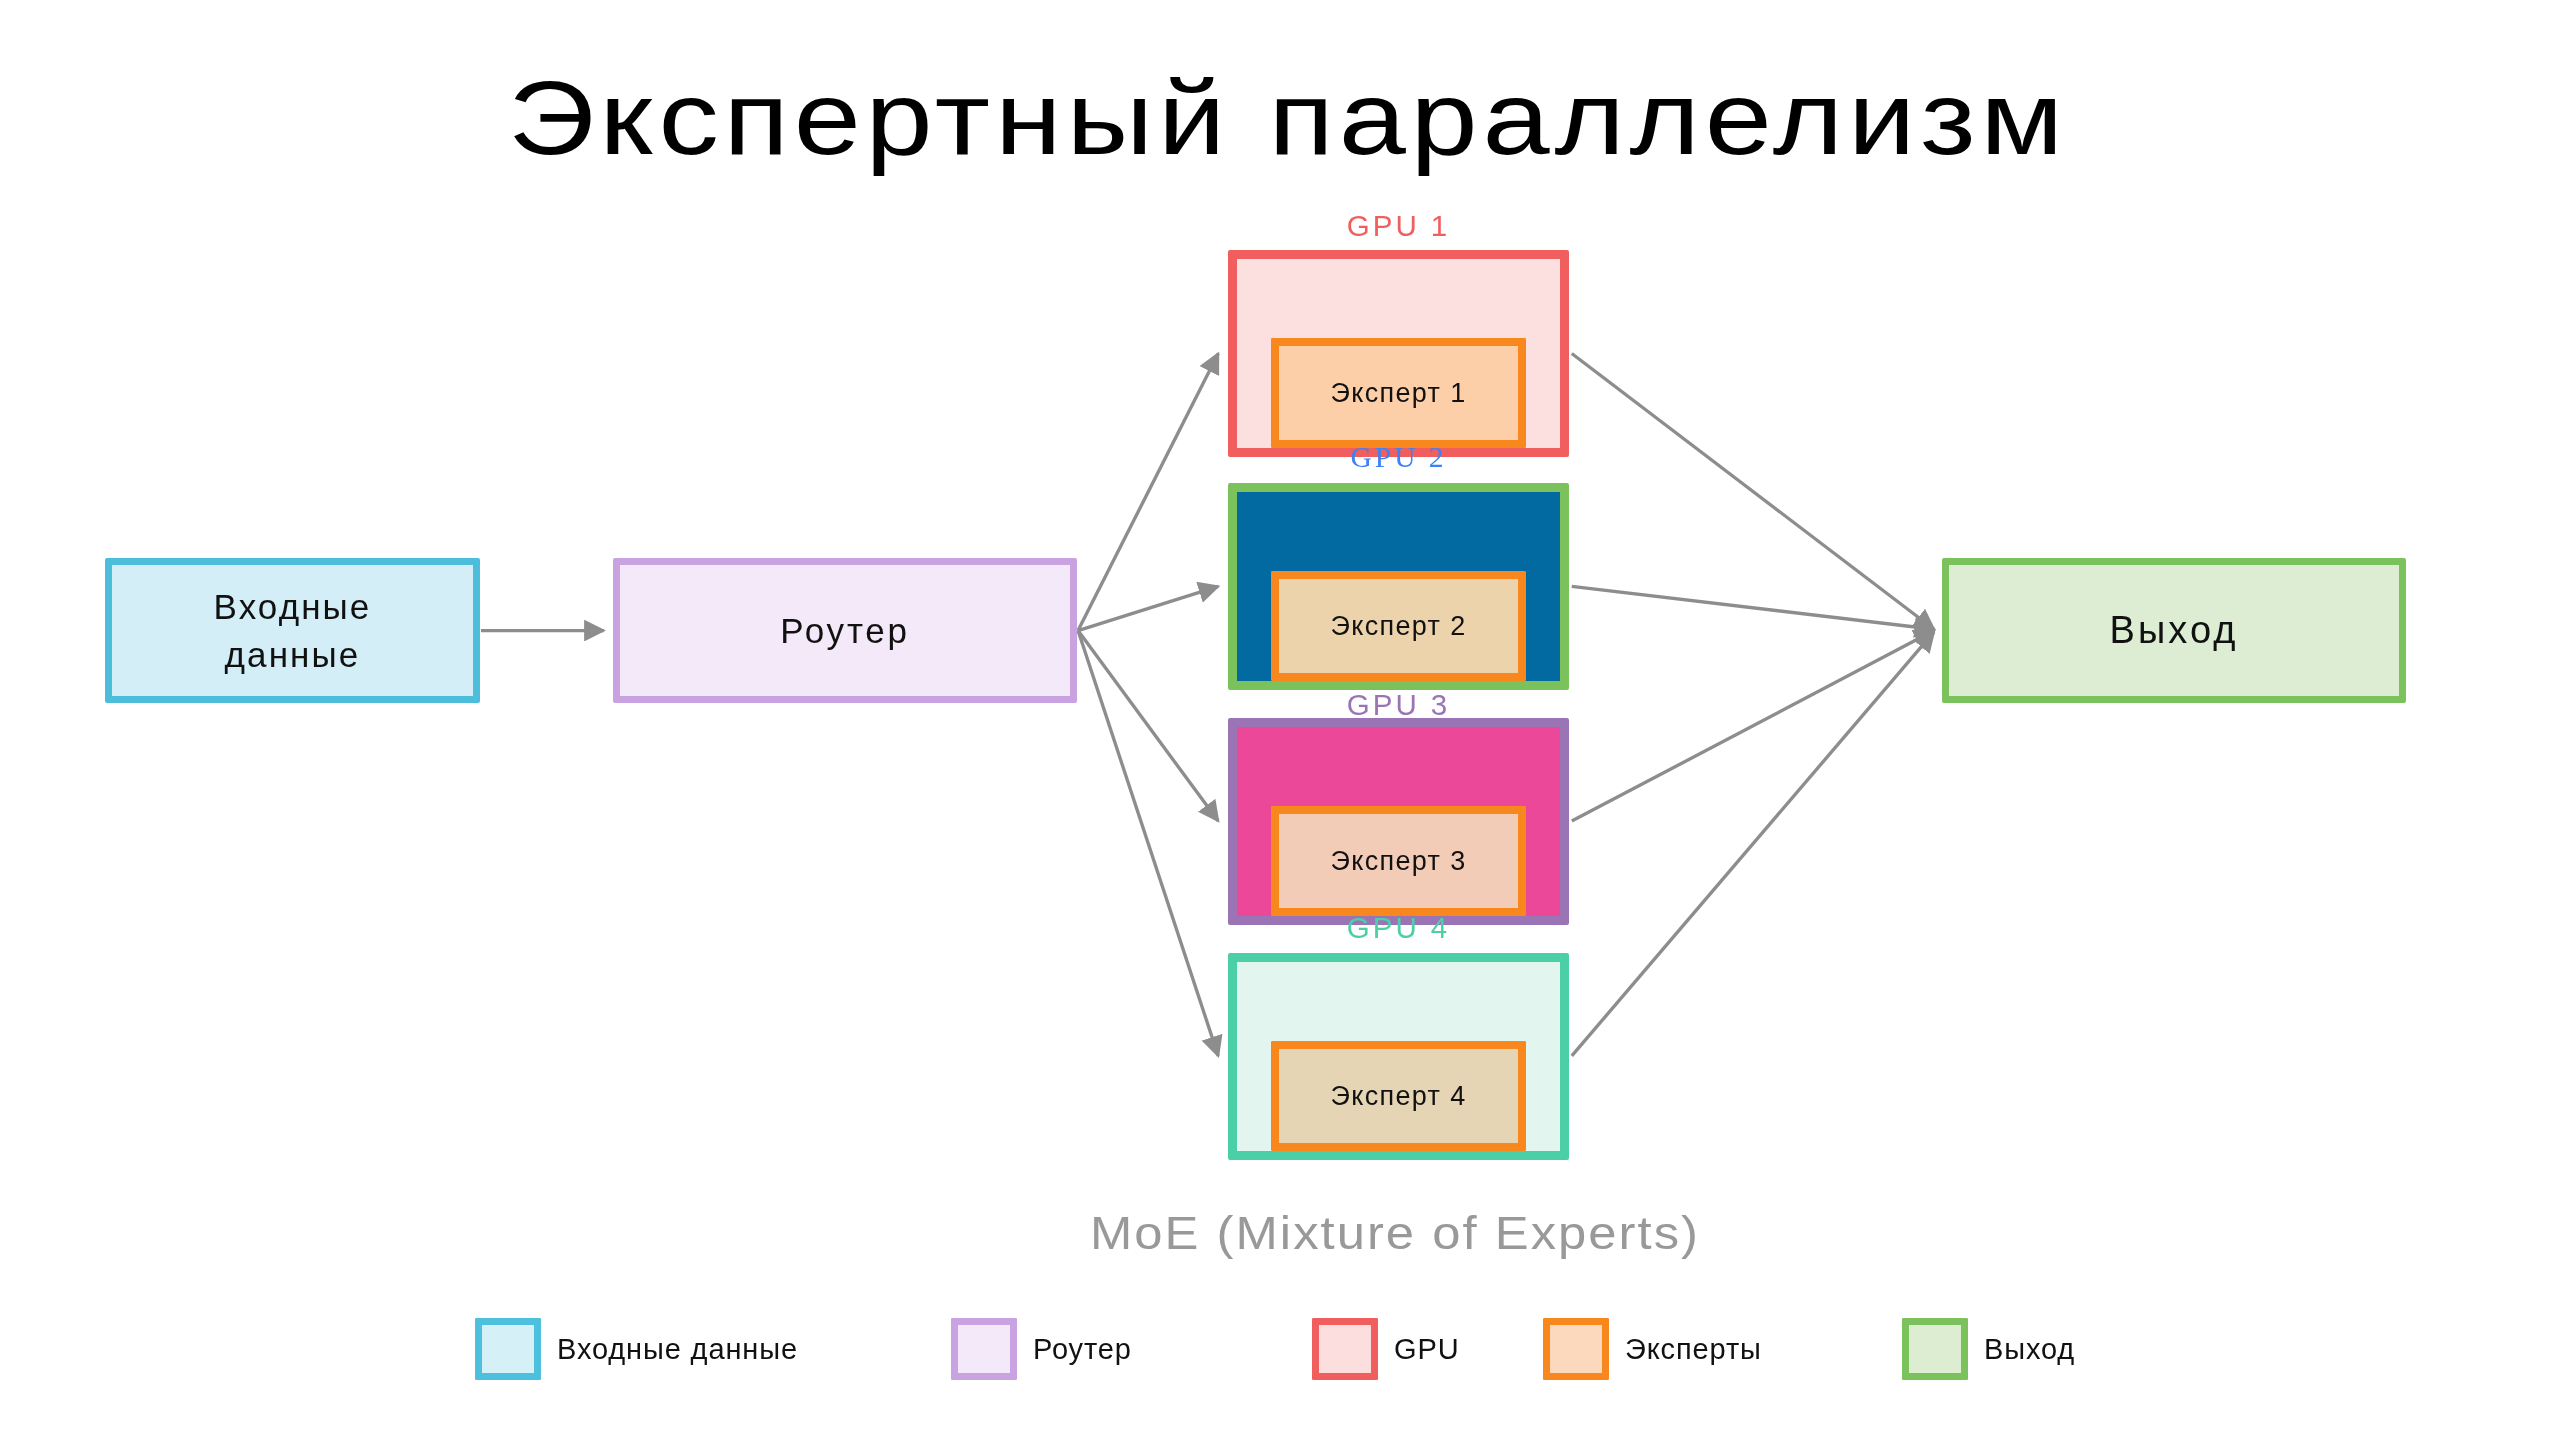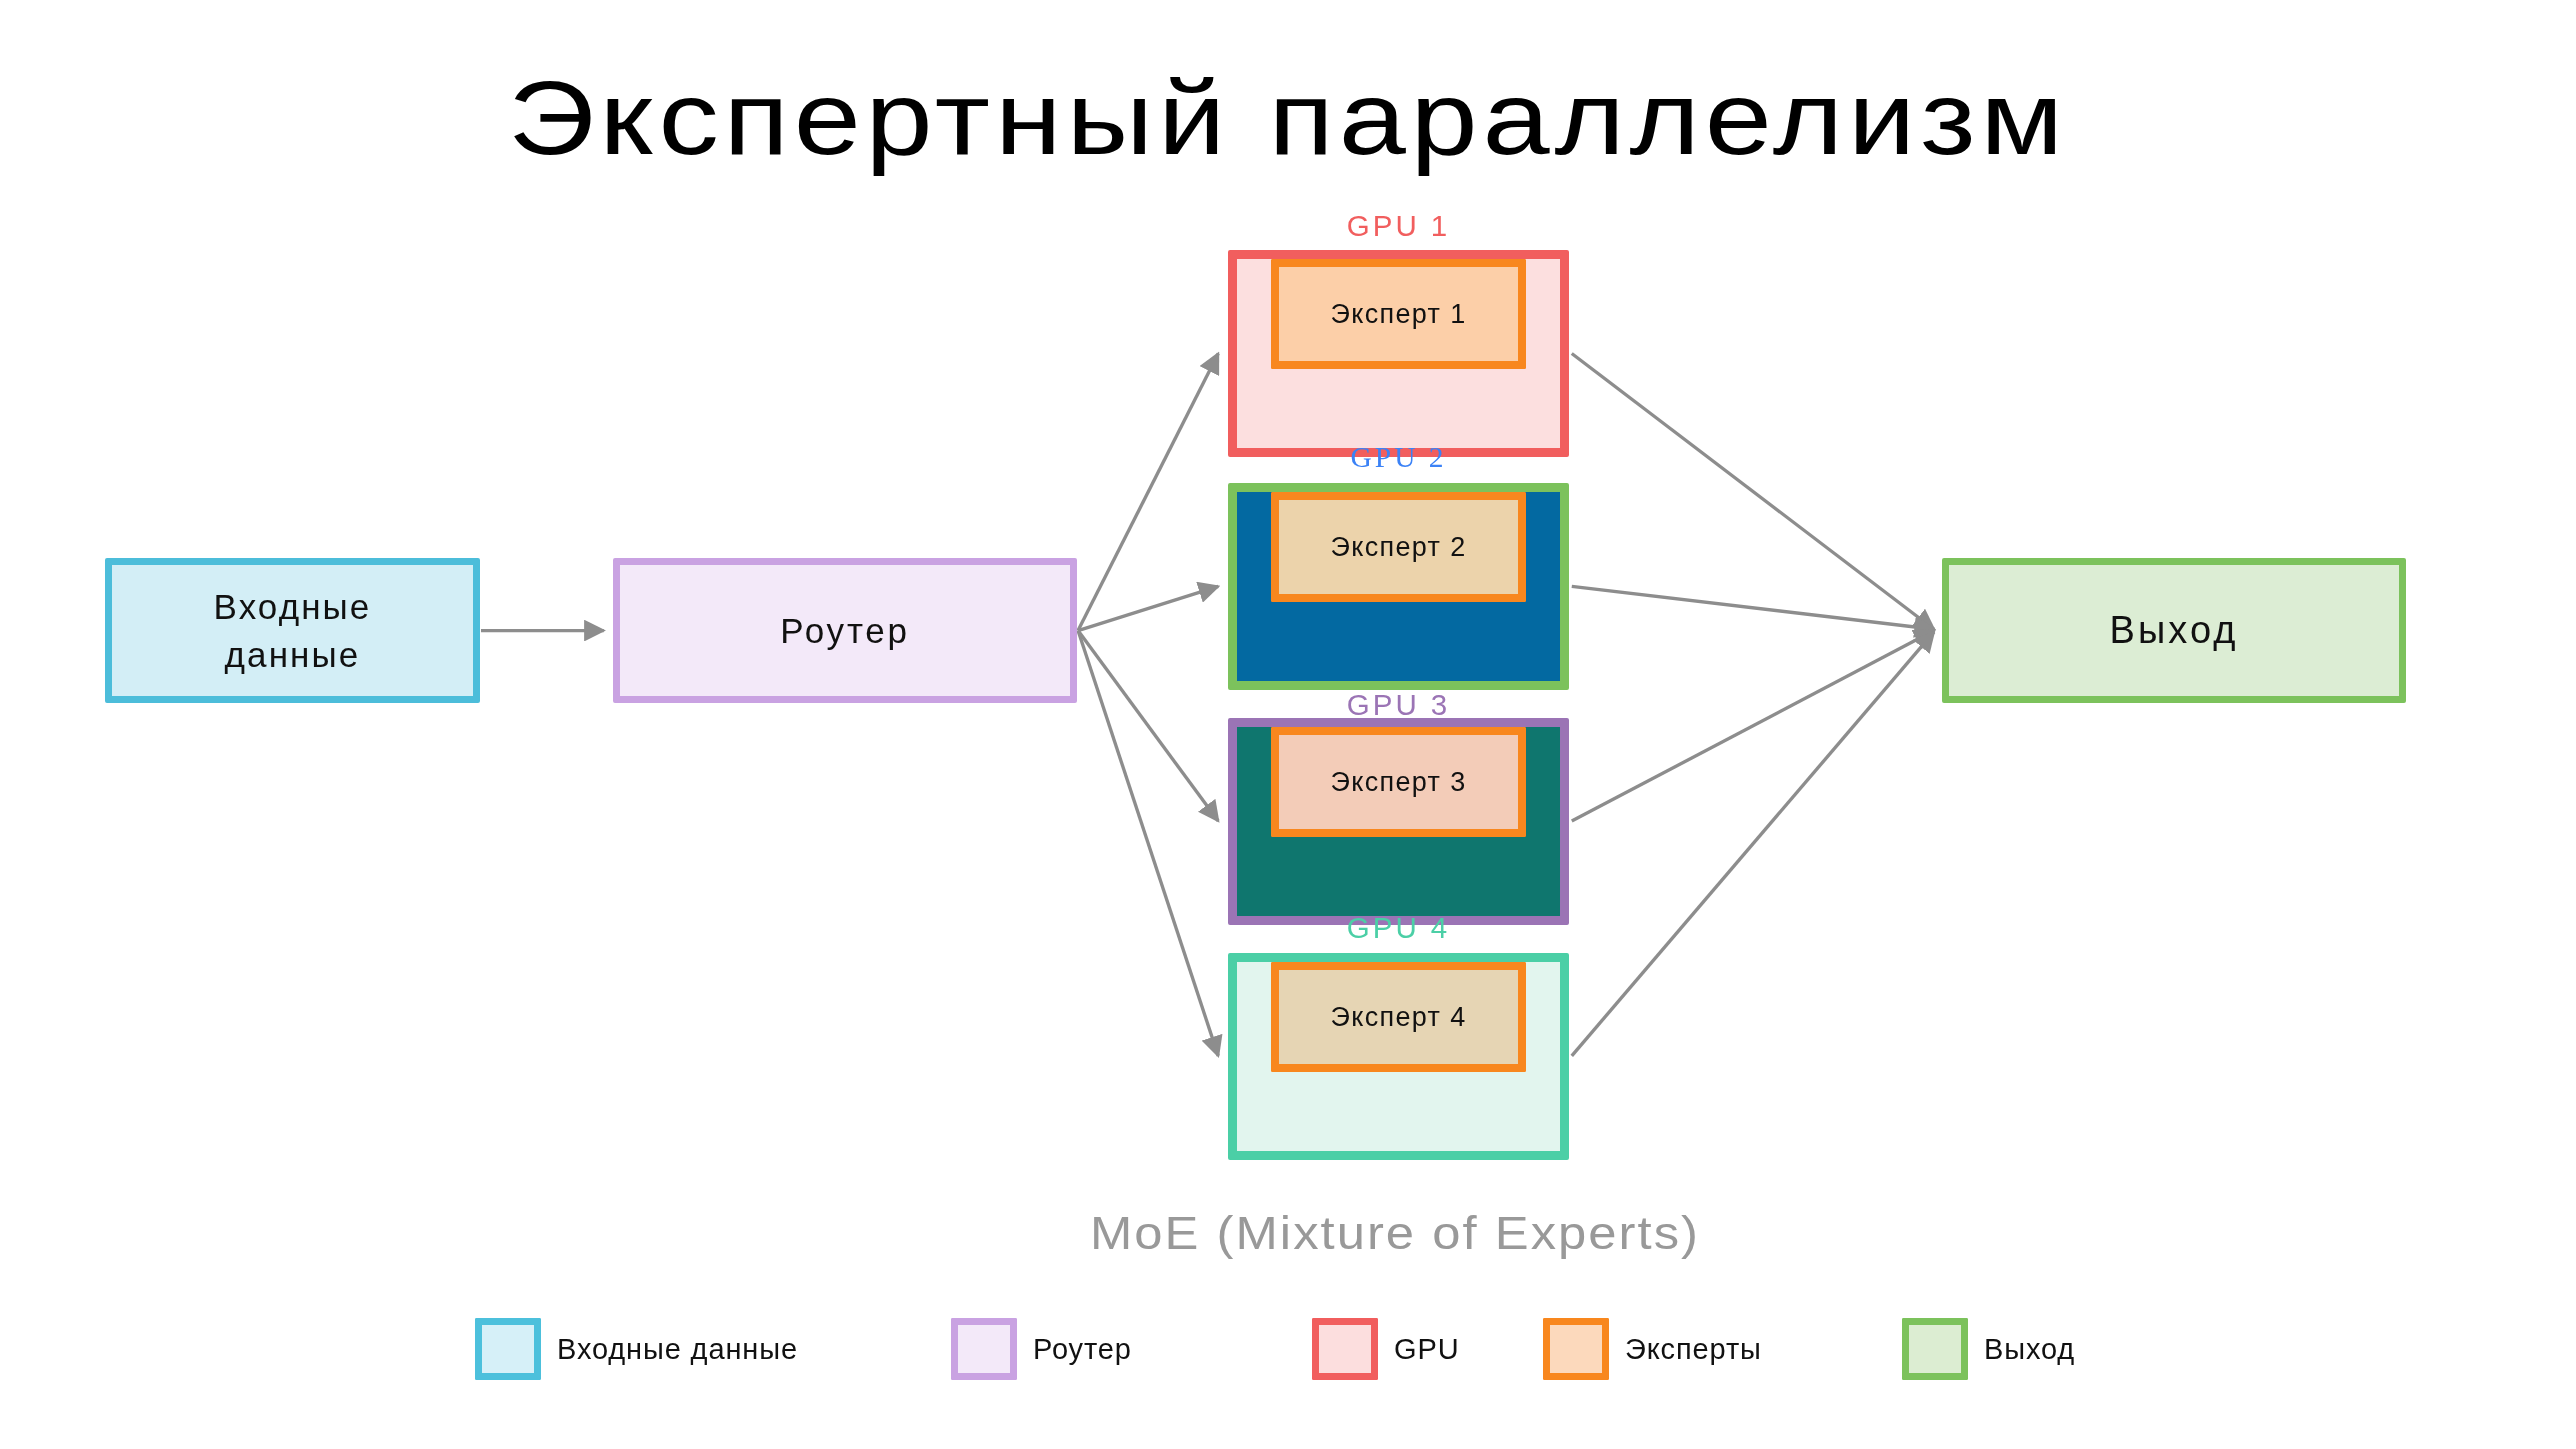--- a/index.html
+++ b/index.html
@@ -29,26 +29,26 @@
     font-size:35px; letter-spacing:0.08em;
   }
   .node-output {
     left:1942px; top:558px; width:464px; height:145px;
     border:7.4px solid #7cc25c; background:#dcedd4;
     font-size:38px; letter-spacing:0.08em;
   }
 
   .gpu-box {
     position:absolute; left:1228px; width:341px; height:207px;
-    display:flex; align-items:flex-start; justify-content:center;
+    display:flex; align-items:flex-end; justify-content:center;
     border-radius:2px;
   }
   .gpu-1 { top:250px;  border:9.4px solid #f15e5e; background:#fcdfdf; }
   .gpu-2 { top:483px;  border:9.4px solid #7cc25c; background:#0369a1; }
-  .gpu-3 { top:718px; border:9.4px solid #9b74b5; background:#0f766e; }
+  .gpu-3 { top:718px; border:9.4px solid #9b74b5; background:#ec4899; }
   .gpu-4 { top:953px; border:9.4px solid #4bcfa6; background:#e2f5ee; }
 
   .gpu-label {
     position:absolute; left:1228px; width:341px; height:35px;
     text-align:center; font-size:29.5px; letter-spacing:0.1em; white-space:nowrap;
   }
   .gpu-label-1 { top:209px;  color:#f15e5e; }
   .gpu-label-2 { top:441px;  color:#3b82f6;font-family:Liberation Serif, serif; }
   .gpu-label-3 { top:688px; color:#9b74b5; }
   .gpu-label-4 { top:911px; color:#4bcfa6; }

